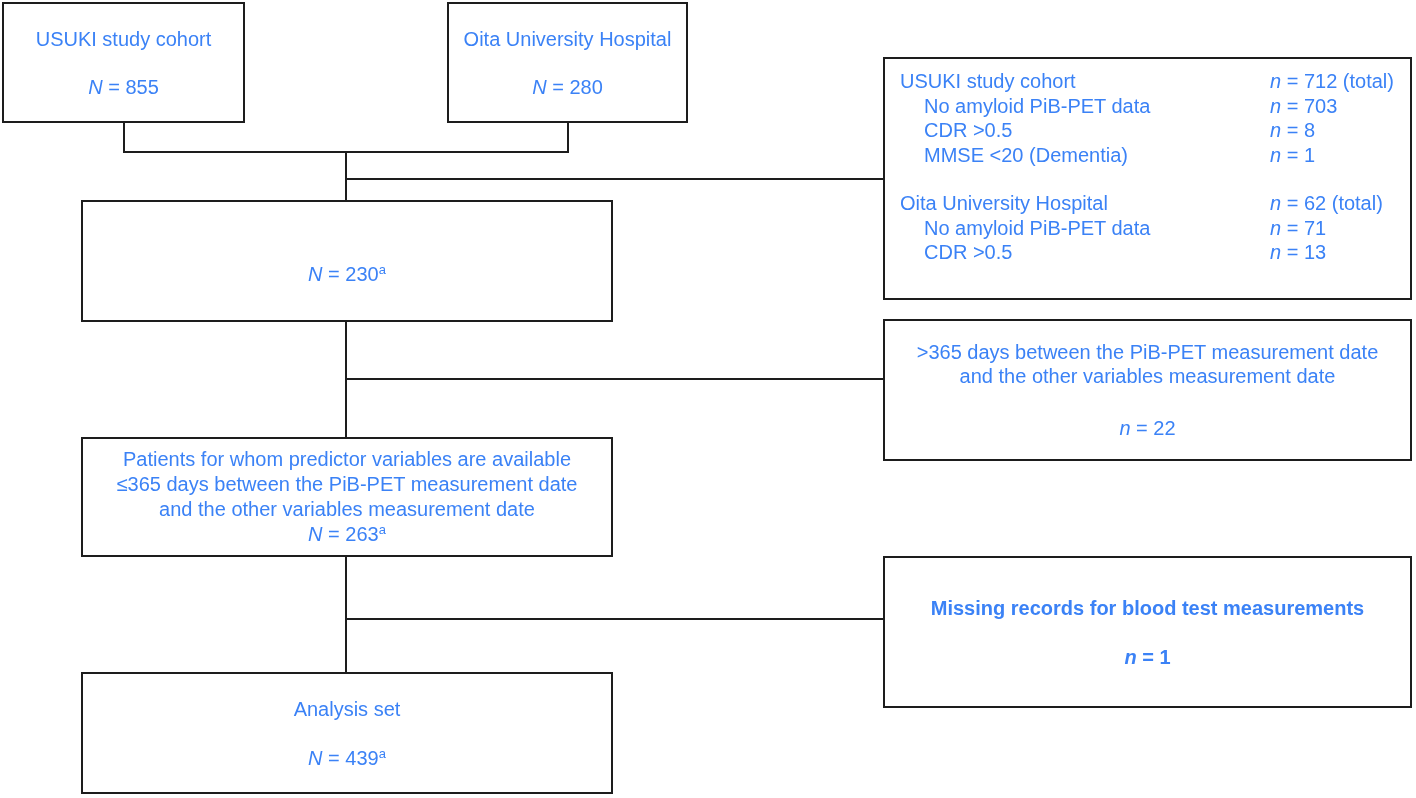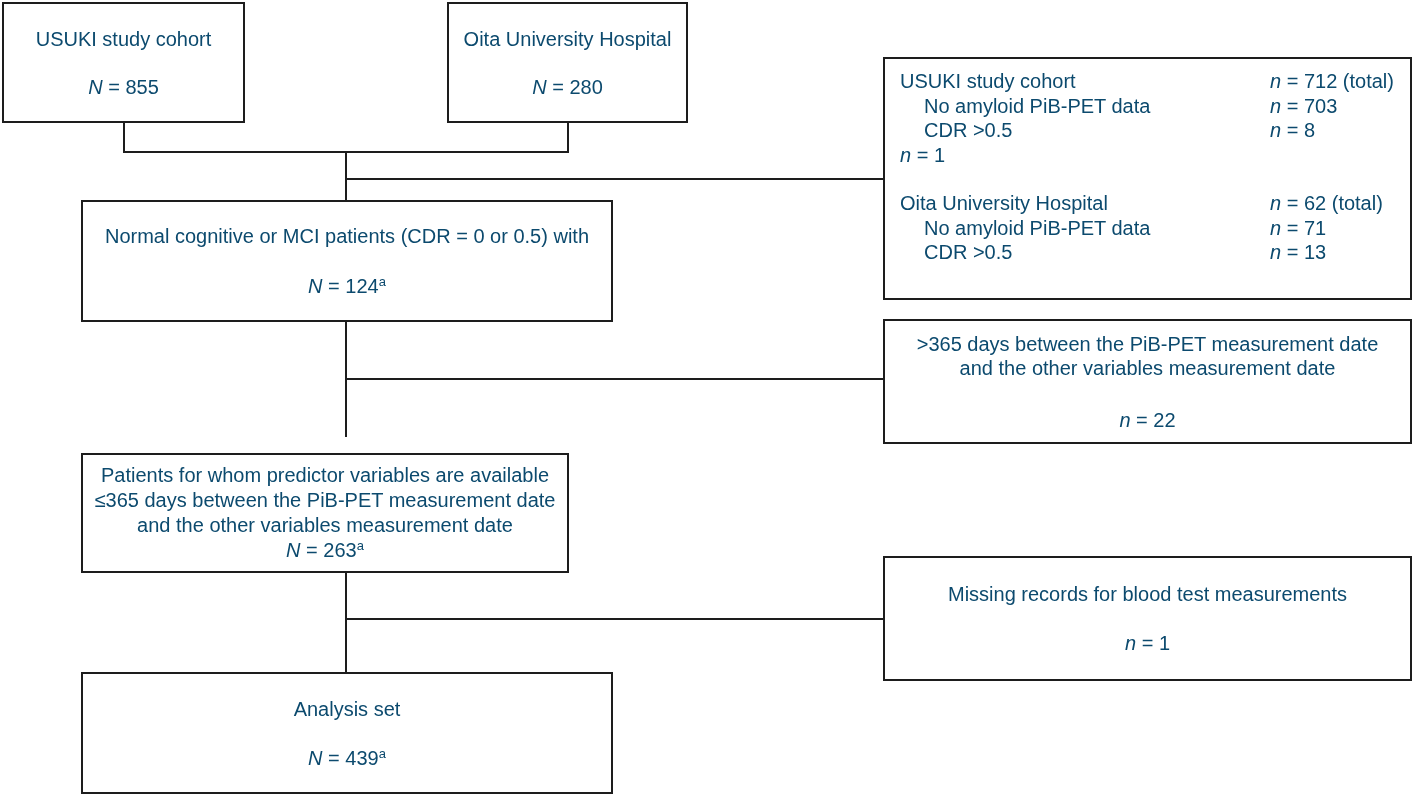--- a/index.html
+++ b/index.html
@@ -6,21 +6,21 @@
     margin: 0;
     padding: 0;
     background: #ffffff;
   }
   .canvas {
     position: relative;
     width: 1416px;
     height: 798px;
     background: #ffffff;
     font-family: "Liberation Sans", sans-serif;
-    color: #0c4a6e;
+    color: #3b82f6;
     font-size: 20px;
     overflow: hidden;
   }
   .box {
     position: absolute;
     box-sizing: border-box;
     border: 2px solid #1d1d1d;
     background: #ffffff;
     display: flex;
     flex-direction: column;
@@ -94,58 +94,58 @@
     </div>
     <div class="ex-row">
       <span class="ex-indent">No amyloid PiB-PET data</span>
       <span><i>n</i><span> = 703</span></span>
     </div>
     <div class="ex-row">
       <span class="ex-indent">CDR &gt;0.5</span>
       <span><i>n</i><span> = 8</span></span>
     </div>
     <div class="ex-row">
+      <span class="ex-indent">MMSE &lt;20 (Dementia)</span>
       <span><i>n</i><span> = 1</span></span>
     </div>
     <div class="ex-spacer"></div>
     <div class="ex-row">
       <span>Oita University Hospital</span>
       <span><i>n</i><span> = 62 (total)</span></span>
     </div>
     <div class="ex-row">
       <span class="ex-indent">No amyloid PiB-PET data</span>
       <span><i>n</i><span> = 71</span></span>
     </div>
     <div class="ex-row">
       <span class="ex-indent">CDR &gt;0.5</span>
       <span><i>n</i><span> = 13</span></span>
     </div>
   </div>
 
   <div class="box" style="left:81px; top:200px; width:532px; height:122px;">
-    <div class="box-line">Normal cognitive or MCI patients (CDR = 0 or 0.5) with</div>
     <div class="spacer26"></div>
-    <div class="box-line"><i>N</i><span> = 124</span><span class="sup">a</span></div>
+    <div class="box-line"><i>N</i><span> = 230</span><span class="sup">a</span></div>
   </div>
 
-  <div class="box" style="left:883px; top:319px; width:529px; height:125px;">
+  <div class="box" style="left:883px; top:319px; width:529px; height:142px;">
     <div class="box-line">&gt;365 days between the PiB-PET measurement date</div>
     <div class="box-line">and the other variables measurement date</div>
     <div class="spacer28"></div>
     <div class="box-line"><i>n</i><span> = 22</span></div>
   </div>
 
-  <div class="box predictor-lines" style="left:81px; top:453px; width:488px; height:120px;">
+  <div class="box predictor-lines" style="left:81px; top:437px; width:532px; height:120px;">
     <div class="box-line">Patients for whom predictor variables are available</div>
     <div class="box-line">≤365 days between the PiB-PET measurement date</div>
     <div class="box-line">and the other variables measurement date</div>
     <div class="box-line"><i>N</i><span> = 263</span><span class="sup">a</span></div>
   </div>
 
-  <div class="box pair-gap-25" style="left:883px; top:556px; width:529px; height:125px;">
+  <div class="box pair-gap-25" style="left:883px; top:556px; width:529px; height:152px;font-weight:bold;">
     <div class="box-line">Missing records for blood test measurements</div>
     <div class="box-line"><i>n</i><span> = 1</span></div>
   </div>
 
   <div class="box pair-gap-25" style="left:81px; top:672px; width:532px; height:122px;">
     <div class="box-line">Analysis set</div>
     <div class="box-line"><i>N</i><span> = 439</span><span class="sup">a</span></div>
   </div>
 
 </div>

